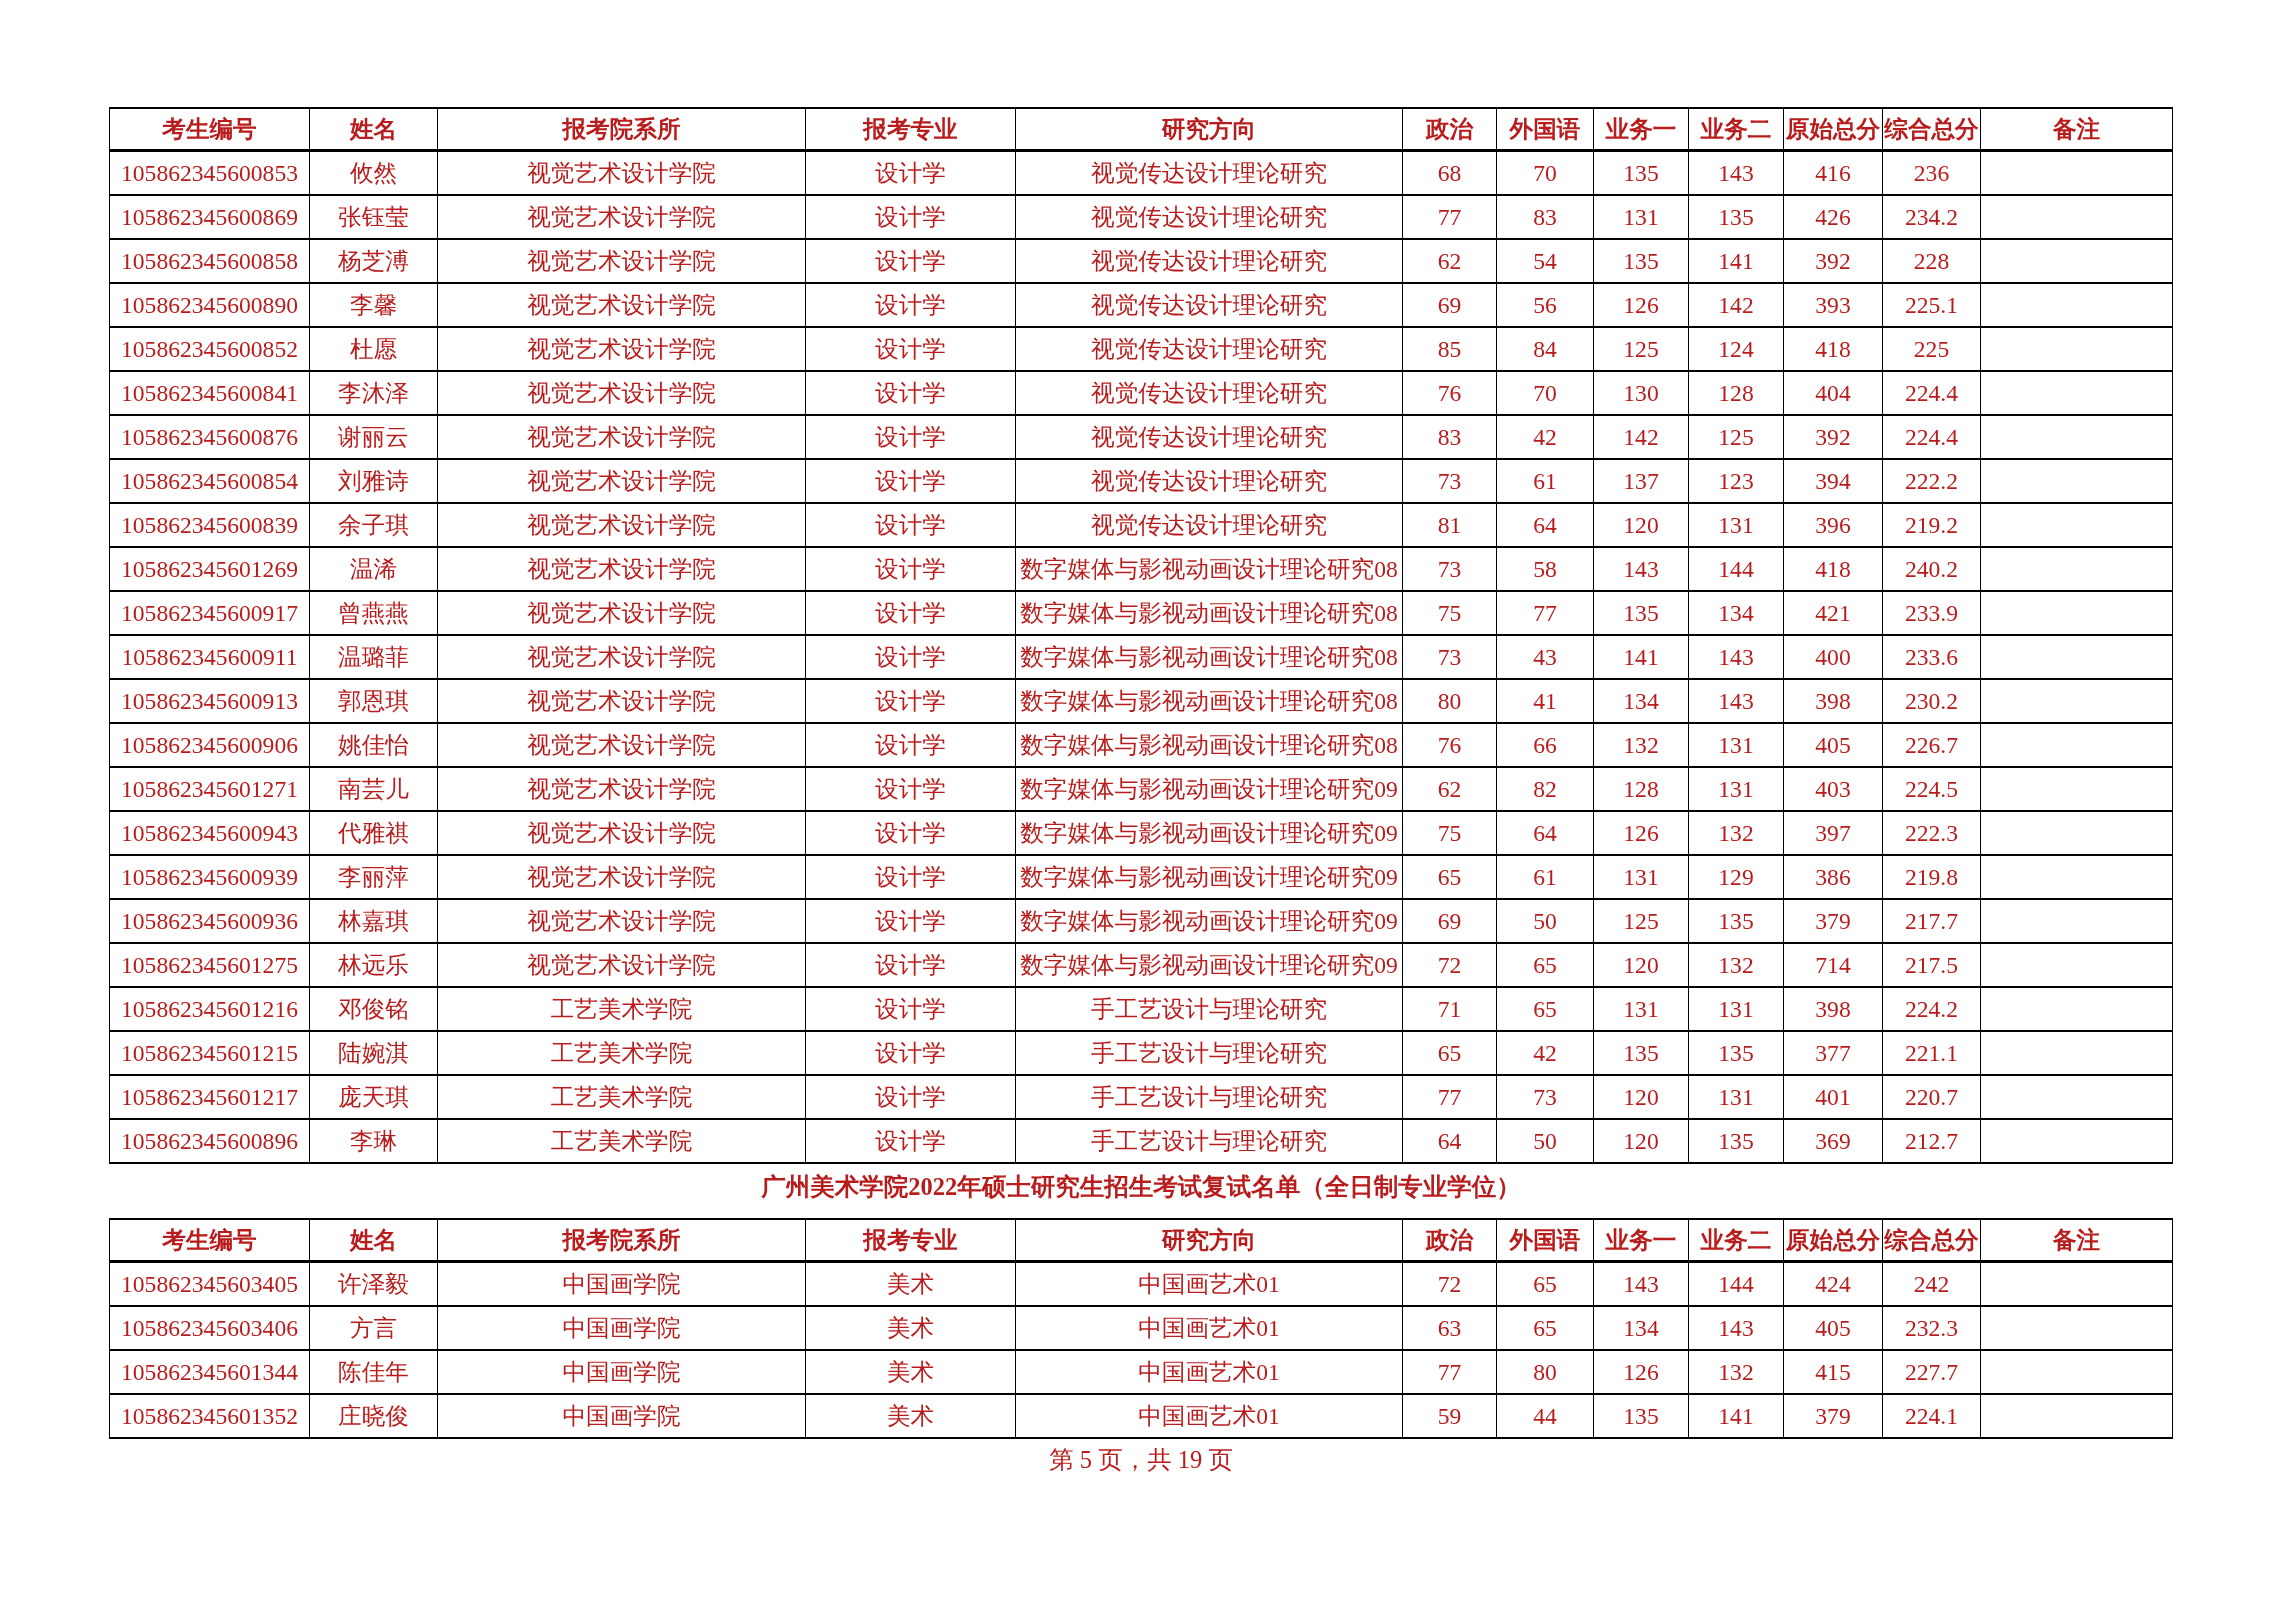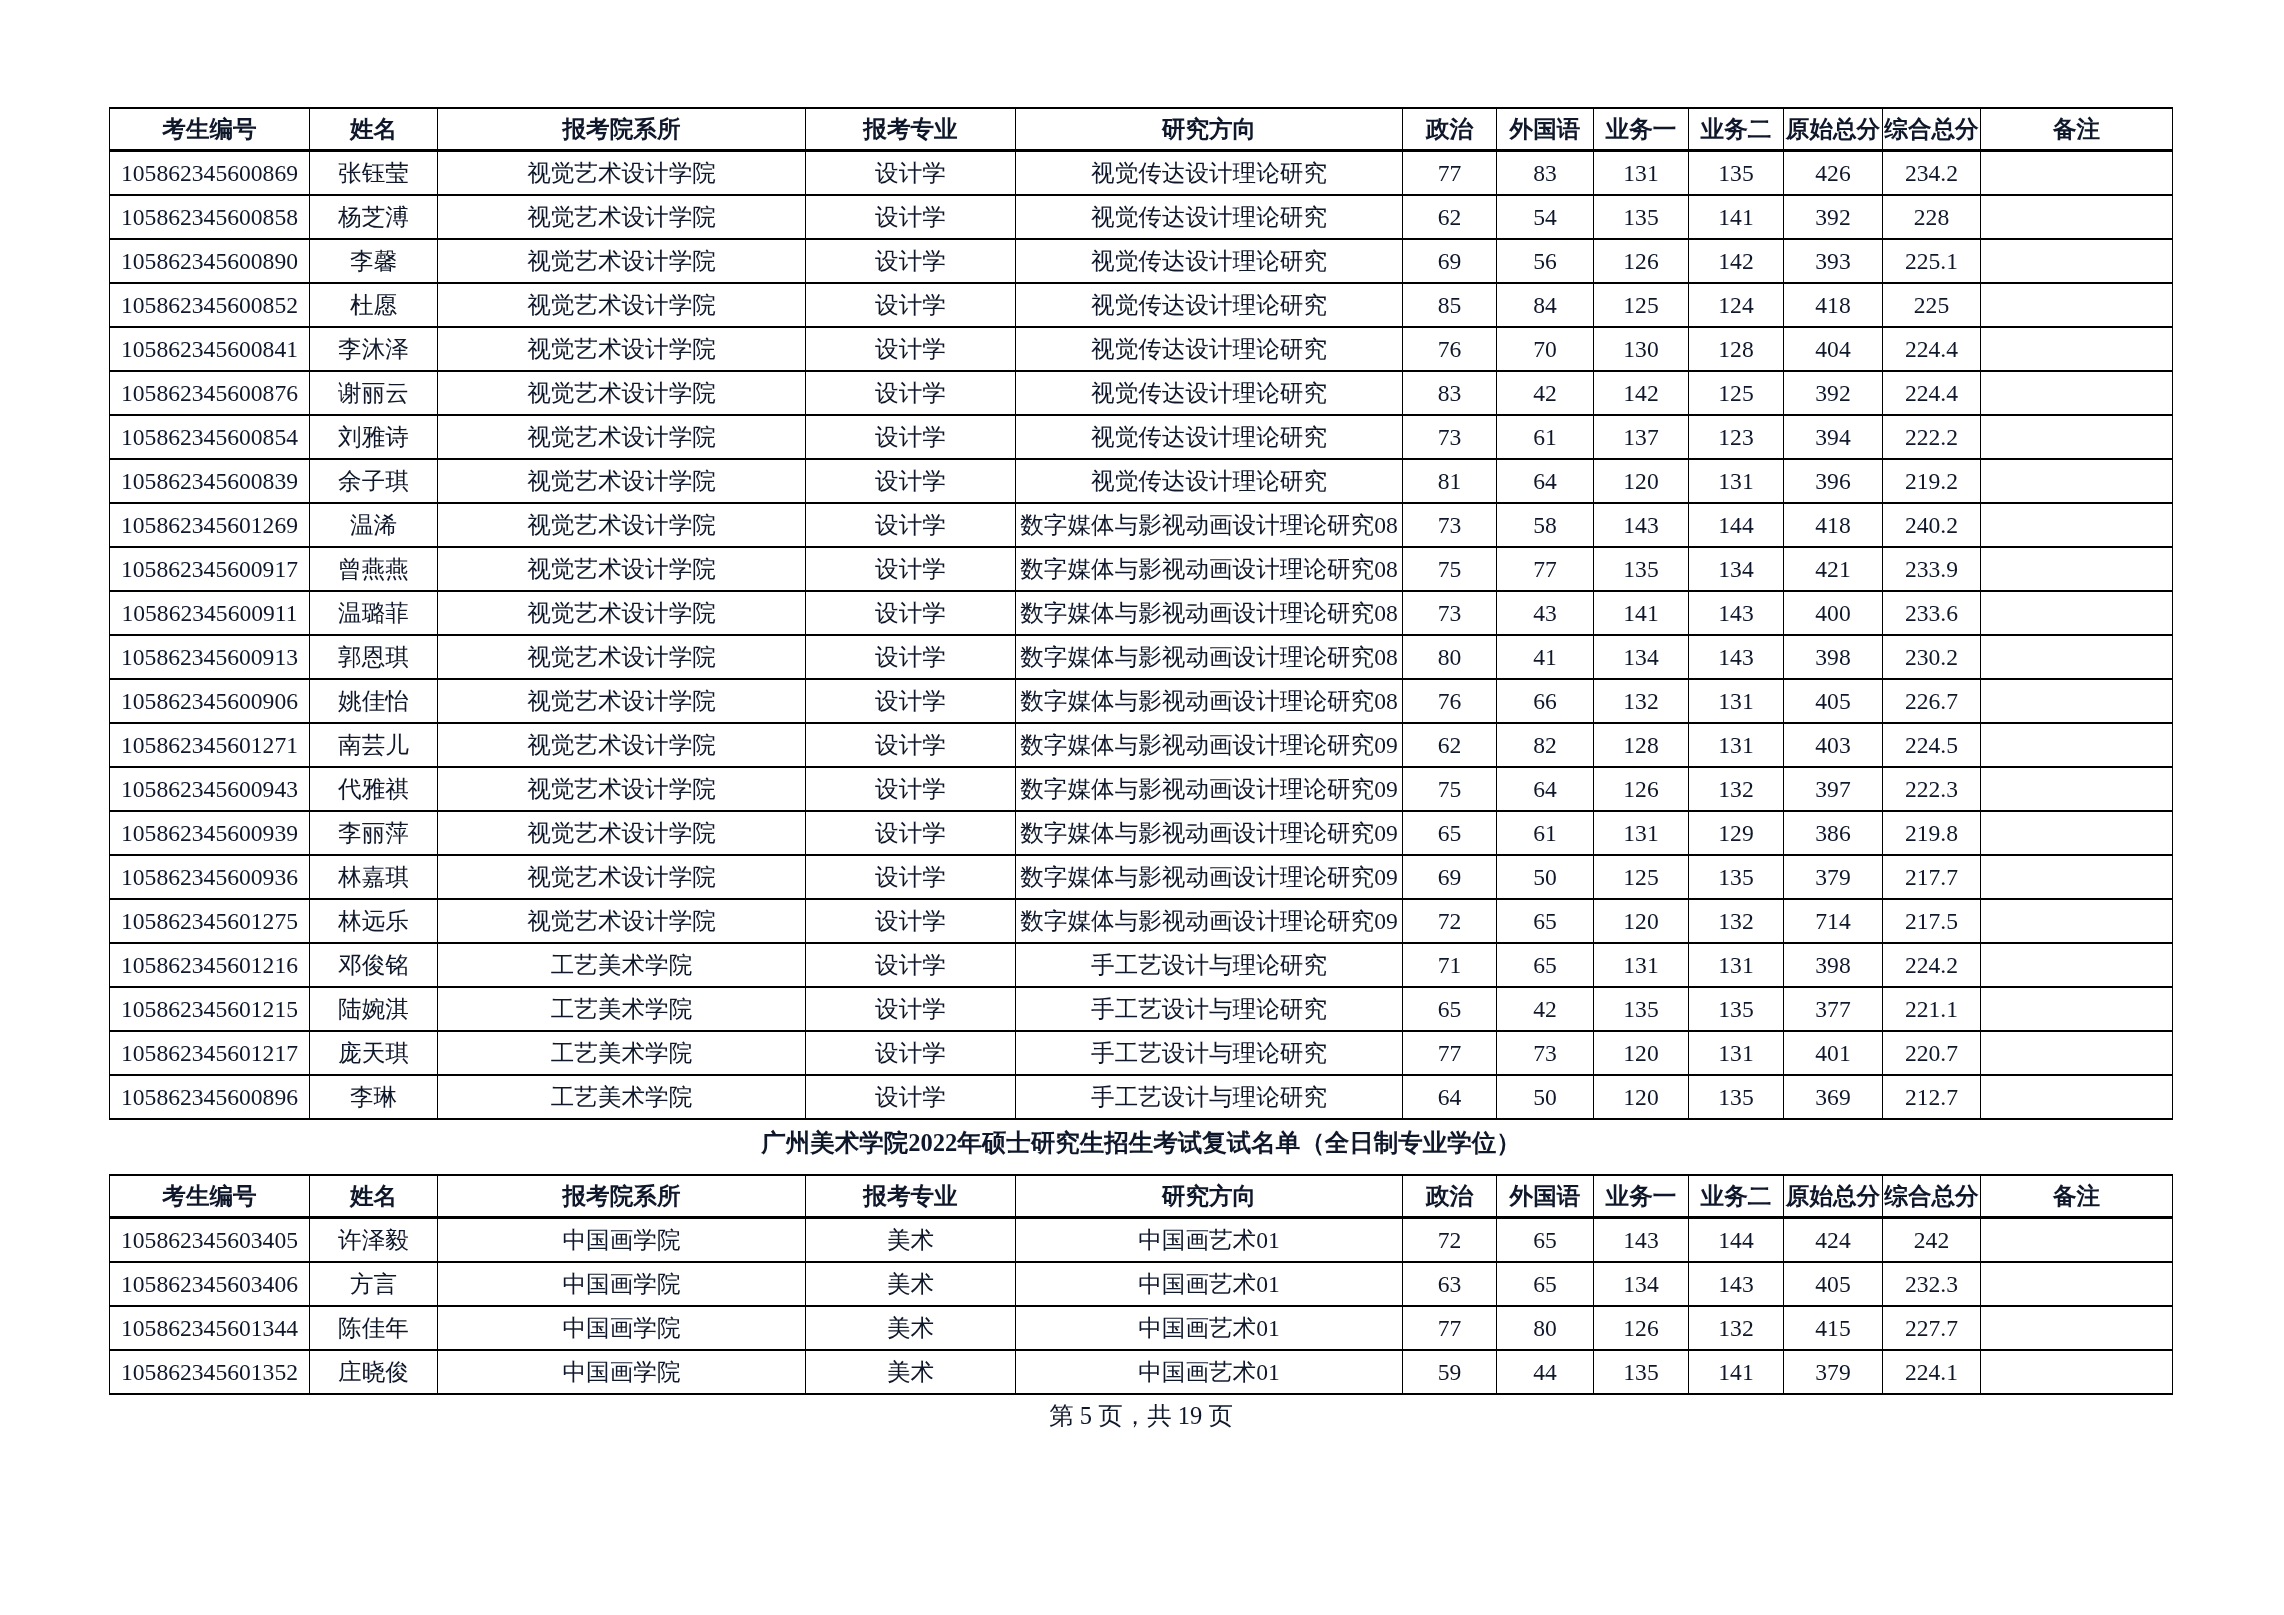--- a/index.html
+++ b/index.html
@@ -1,21 +1,21 @@
 <!DOCTYPE html>
 <html style="font-size:14.5px"><head>
 <meta charset="utf-8">
 <style>
   html, body { margin: 0; padding: 0; background: #ffffff; }
   .page {
     position: relative;
     width: 2285px;
     height: 1616px;
     background: #ffffff;
-    color: #0f172a;
+    color: #b91c1c;
     font-family: "Liberation Serif", "DejaVu Serif", serif;
     overflow: hidden;
   }
   .content {
     position: absolute;
     left: 109px;
     top: 107px;
     width: 2064px;
   }
   table.tbl {
@@ -89,20 +89,34 @@
             <th>外国语</th>
             <th>业务一</th>
             <th>业务二</th>
             <th>原始总分</th>
             <th>综合总分</th>
             <th>备注</th>
           </tr>
       </thead>
       <tbody id="t1-body">
           <tr>
+            <td>105862345600853</td>
+            <td>攸然</td>
+            <td>视觉艺术设计学院</td>
+            <td>设计学</td>
+            <td>视觉传达设计理论研究</td>
+            <td>68</td>
+            <td>70</td>
+            <td>135</td>
+            <td>143</td>
+            <td>416</td>
+            <td>236</td>
+            <td></td>
+          </tr>
+          <tr>
             <td>105862345600869</td>
             <td>张钰莹</td>
             <td>视觉艺术设计学院</td>
             <td>设计学</td>
             <td>视觉传达设计理论研究</td>
             <td>77</td>
             <td>83</td>
             <td>131</td>
             <td>135</td>
             <td>426</td>

